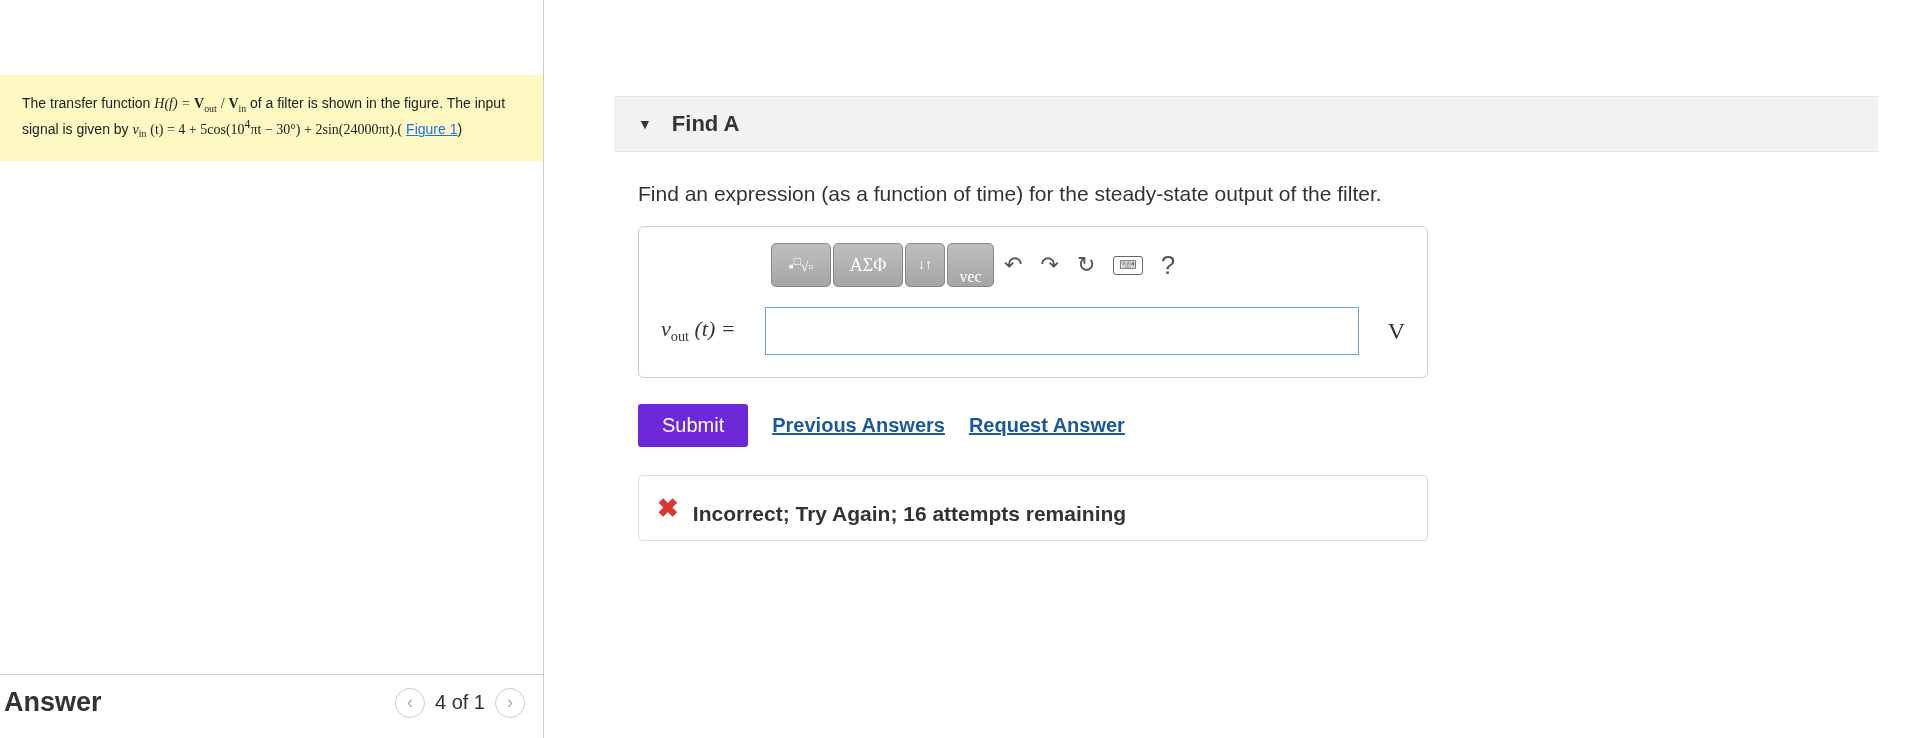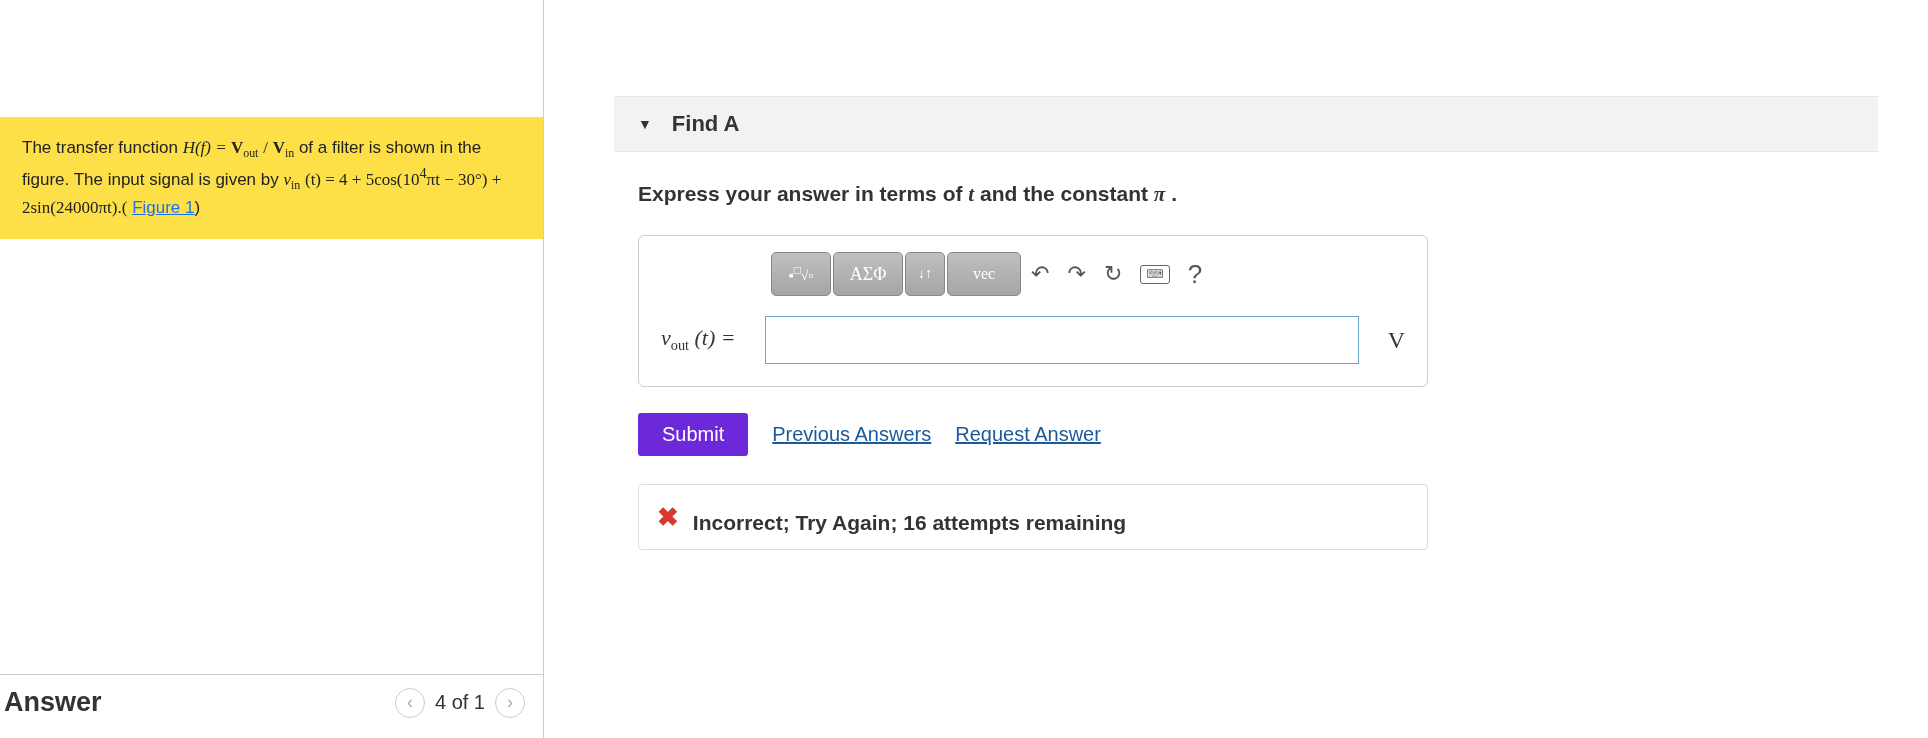--- a/index.html
+++ b/index.html
@@ -12,24 +12,24 @@
       background: #fff;
     }
     .left-panel {
       width: 544px;
       padding: 0;
       border-right: 1px solid #ccc;
       display: flex;
       flex-direction: column;
     }
     .problem-statement {
-      background: #fde047;
+      background: #fef9c3;
       padding: 18px 22px;
-      margin-top: 117px;
-      font-size: 17px;
+      margin-top: 75px;
+      font-size: 14px;
       line-height: 1.5;
       color: #222;
     }
     .problem-statement .math-ital { font-style: italic; font-family: 'Times New Roman', serif; }
     .problem-statement .math { font-family: 'Times New Roman', serif; }
     .problem-statement .bold-v { font-weight: bold; font-family: 'Times New Roman', serif; }
     .problem-statement sub { font-size: 0.7em; }
     .figure-link { color: #1a73e8; text-decoration: underline; cursor: pointer; }
     .figure-section {
       margin-top: auto;
@@ -112,21 +112,21 @@
     .actions { display: flex; align-items: center; gap: 24px; margin: 26px 0 0 24px; }
     .submit-btn {
       background: #6d28d9;
       color: #fff;
       border: none;
       padding: 10px 24px;
       font-size: 20px;
       border-radius: 3px;
       cursor: pointer;
     }
-    .link { color: #1a5a9c; text-decoration: underline; font-size: 20px; font-weight: normal; cursor: pointer; }
+    .link { color: #1a5a9c; text-decoration: underline; font-size: 20px; font-weight: bold; cursor: pointer; }
 
     .feedback {
       border: 1px solid #ddd;
       border-radius: 4px;
       padding: 14px 18px;
       display: flex;
       align-items: center;
       gap: 14px;
       margin: 28px 0 0 24px;
       width: 790px;
@@ -168,40 +168,34 @@
   </div>
 </div>
 
 <div class="right-panel">
   <div class="part-header">
     <span class="caret">▼</span>
     <span class="title">Find A</span>
   </div>
 
   <div class="question-body">
-    <div class="q-instr">
-      <strong>Express your answer in terms of </strong>
-      <strong class="math-ital">t</strong>
-      <strong> and the constant </strong>
-      <strong class="math-ital">π</strong>
-      <strong>.</strong>
-    </div>
+    <div class="q-text">Find an expression (as a function of time) for the steady-state output of the filter.</div>
 
     <div class="answer-box">
       <div class="toolbar">
         <div class="tb-btn" style="width:60px;">
           <span style="font-size:14px;">▪<sup>□</sup>√▫</span>
         </div>
         <div class="tb-btn" style="width:70px;">
           <span>ΑΣΦ</span>
         </div>
         <div class="tb-btn" style="width:40px;">
           <span style="font-size:14px;">↓↑</span>
         </div>
-        <div class="tb-btn" style="width:74px;">
+        <div class="tb-btn" style="width:47px;align-items:flex-end;">
           <span style="font-size:16px;">vec</span>
         </div>
         <div class="tb-btn plain">
           <span>↶</span>
         </div>
         <div class="tb-btn plain">
           <span>↷</span>
         </div>
         <div class="tb-btn plain">
           <span>↻</span>

